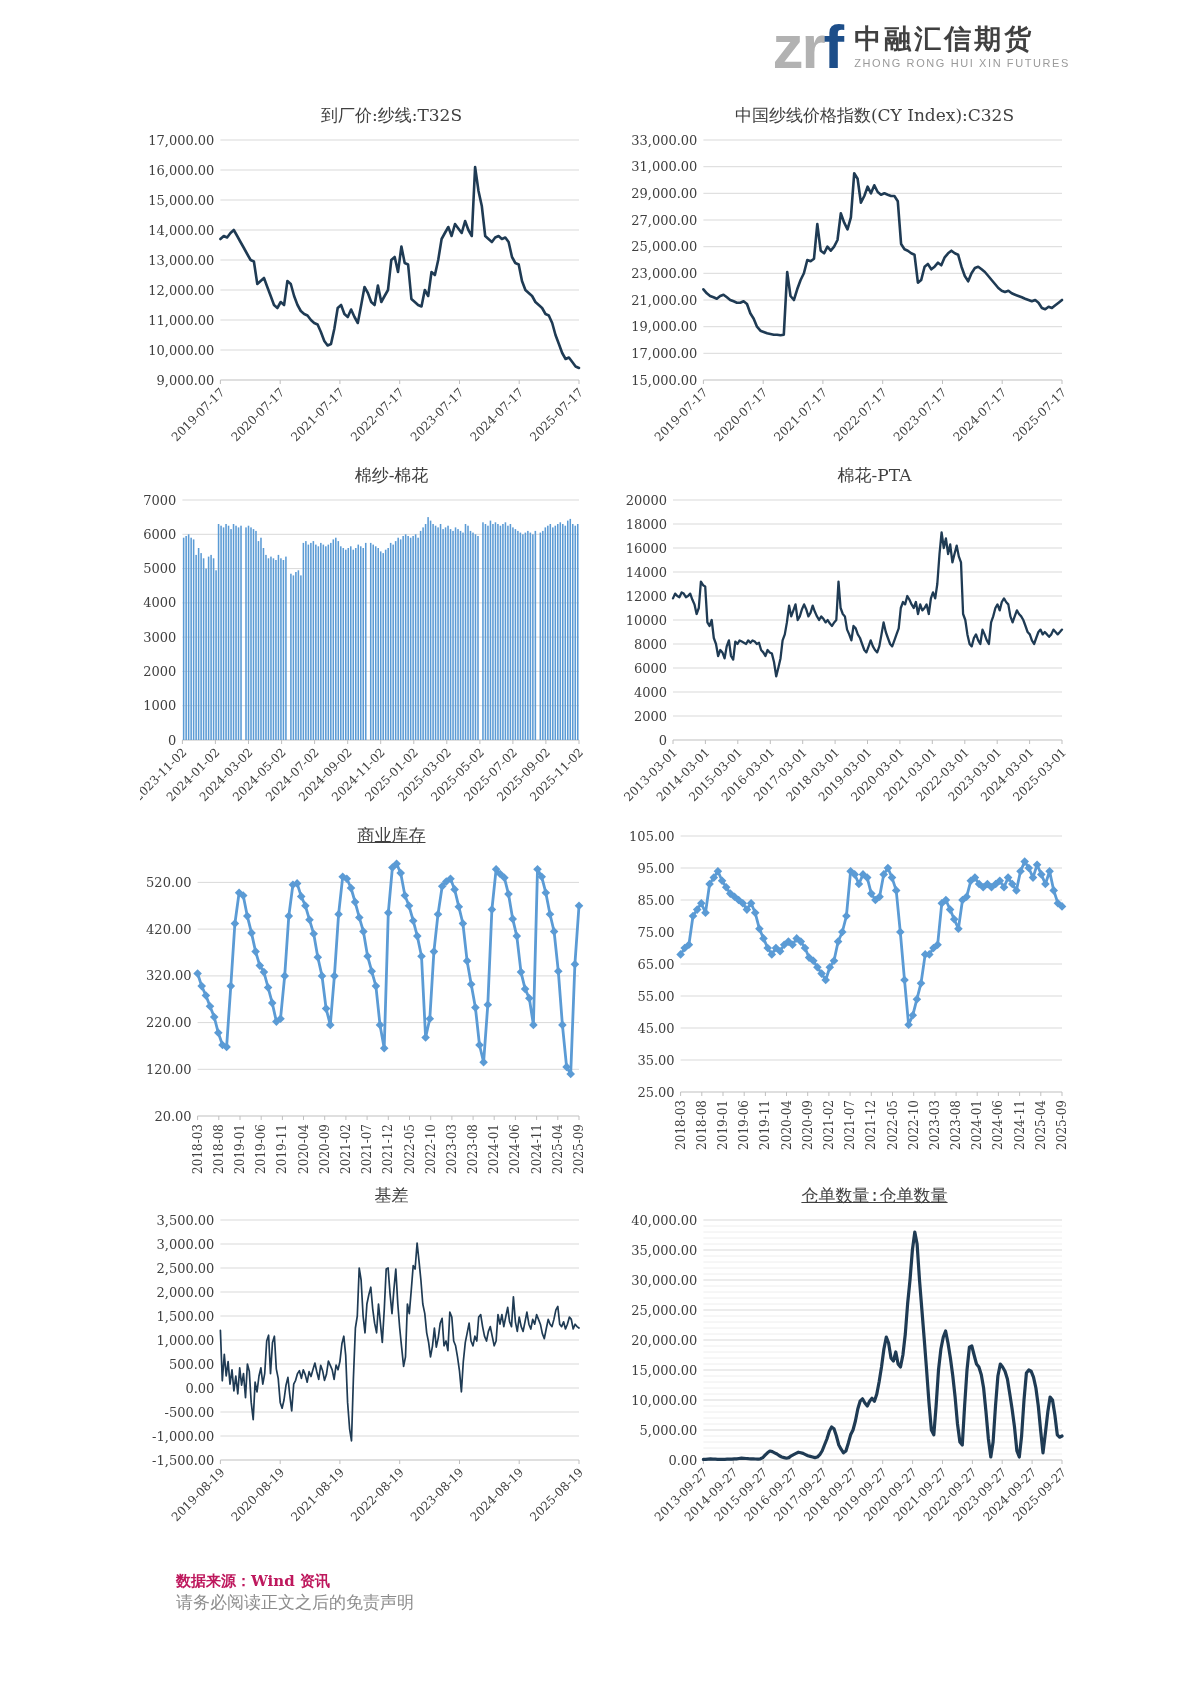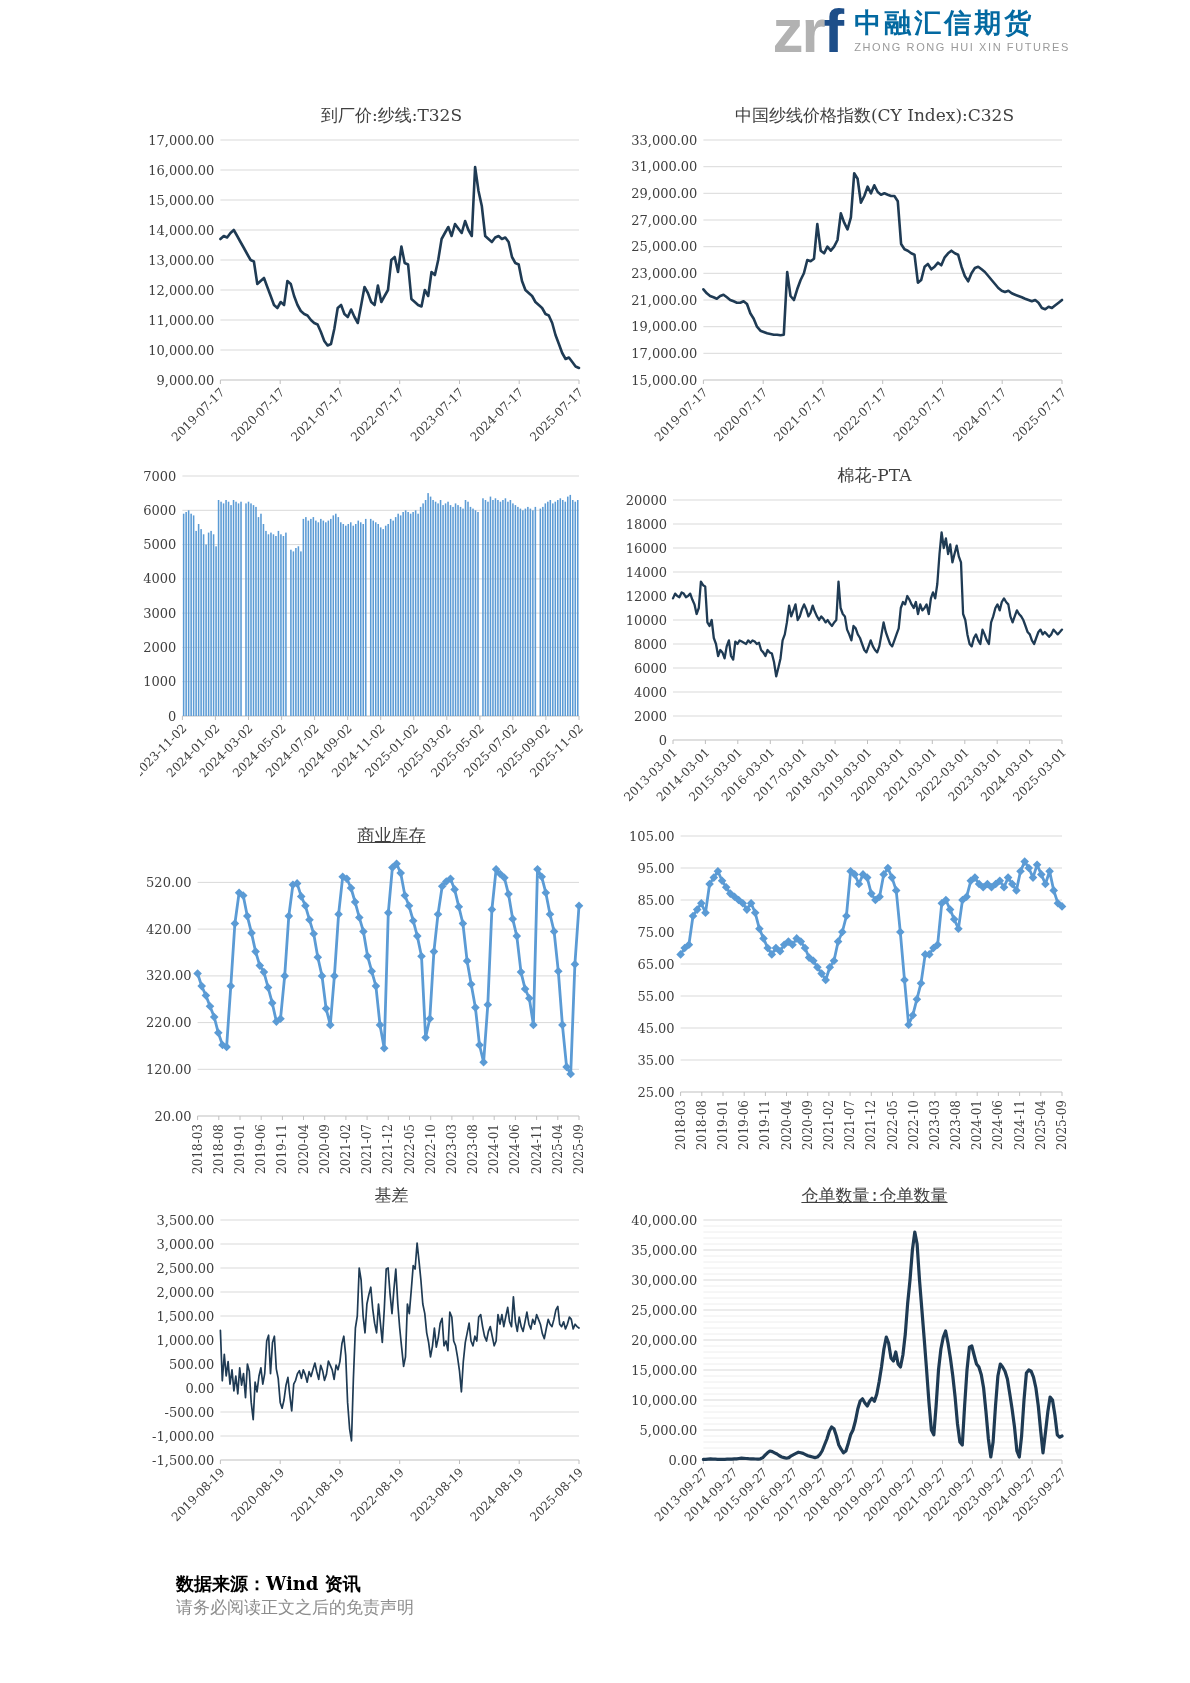--- a/index.html
+++ b/index.html
@@ -1,43 +1,43 @@
 <!DOCTYPE html>
 <html><head>
 <meta charset="utf-8">
 <style>
   * { margin:0; padding:0; box-sizing:border-box; }
   html,body { background:#ffffff; }
   body {
     width:1190px; height:1683px; position:relative; overflow:hidden;
     font-family:"Liberation Sans", sans-serif;
   }
-  .logo { position:absolute; top:2px; right:120px; display:flex; align-items:flex-start; }
+  .logo { position:absolute; top:18px; right:120px; display:flex; align-items:flex-start; }
   .logo .mark { font-family:"Liberation Sans", sans-serif; font-weight:bold; font-size:62px; line-height:58px; letter-spacing:-2px; }
   .logo .zr { color:#b2b2b2; }
   .logo .f  { color:#1d4e89; }
   .logo .names { margin-left:12px; margin-top:6px; }
-  .logo .cn { font-family:"DejaVu Sans", sans-serif; font-weight:bold; font-size:27px; line-height:30px; color:#0369a1; letter-spacing:3px; }
+  .logo .cn { font-family:"DejaVu Sans", sans-serif; font-weight:bold; font-size:27px; line-height:30px; color:#404040; letter-spacing:3px; }
   .logo .en { font-family:"Liberation Sans", sans-serif; font-weight:normal; font-size:11px; color:#9a9a9a; letter-spacing:1.6px; margin-top:3px; }
   .charts {
     display:grid; grid-template-columns:445px 445px; column-gap:38px; row-gap:6px;
     padding:104px 0 0 140px;
   }
   .chart-card { width:445px; }
   .chart-title {
     font-family:"DejaVu Serif","Liberation Serif",serif;
     font-size:17px; color:#404040; text-align:center; height:24px; padding-left:58px;
     white-space:nowrap;
   }
   .chart-title.u span { text-decoration:underline;font-family:Liberation Mono, monospace; }
   .chart-svg { display:block; width:445px; height:330px; }
   .yt { font-family:"DejaVu Serif","Liberation Serif",serif; font-size:13px; fill:#404040; }
   .xt { font-family:"DejaVu Serif","Liberation Serif",serif; font-size:12px; fill:#404040; }
   .footer { margin:34px 0 0 176px; }
-  .footer .src { font-family:"DejaVu Serif","Liberation Serif",serif; font-weight:bold; font-size:18px; color:#000000; }
+  .footer .src { font-family:"DejaVu Serif","Liberation Serif",serif; font-weight:bold; font-size:15px; color:#be185d; }
   .footer .disc { font-family:"DejaVu Serif","Liberation Serif",serif; font-size:17px; color:#8c8c8c; }
 </style>
 </head>
 <body>
 
 <div class="page">
 
   <div class="logo">
     <div class="mark"><span class="zr">zr</span><span class="f">f</span></div>
     <div class="names">
@@ -119,20 +119,21 @@
           <line x1="319.5" x2="319.5" y1="252" y2="256" stroke="#bfbfbf" stroke-width="1"></line>
           <text class="xt" transform="translate(324.5,265) rotate(-45)" text-anchor="end">2023-07-17</text>
           <line x1="379.2" x2="379.2" y1="252" y2="256" stroke="#bfbfbf" stroke-width="1"></line>
           <text class="xt" transform="translate(384.2,265) rotate(-45)" text-anchor="end">2024-07-17</text>
           <line x1="439.0" x2="439.0" y1="252" y2="256" stroke="#bfbfbf" stroke-width="1"></line>
           <text class="xt" transform="translate(444.0,265) rotate(-45)" text-anchor="end">2025-07-17</text>
           <path d="M80.4,161.3L83.8,165.3L87.1,168.0L90.5,169.3L93.8,170.7L97.2,168.0L100.5,166.7L103.9,169.3L107.2,172.0L110.6,173.3L113.9,174.7L117.3,174.7L120.6,173.3L124.0,176.0L127.3,185.3L130.7,190.7L134.0,198.7L137.4,202.7L140.7,204.0L144.1,205.3L147.4,206.0L150.8,206.7L154.1,206.7L157.5,207.3L160.8,206.7L164.2,144.0L167.5,168.0L170.9,172.0L174.2,161.3L177.6,152.0L180.9,145.3L184.3,132.0L187.6,133.3L191.0,130.7L194.3,96.0L197.7,122.7L201.1,125.3L204.4,118.7L207.8,122.7L211.1,118.7L214.5,112.0L217.8,85.3L221.2,94.7L224.5,101.3L227.9,89.3L231.2,45.3L234.6,50.7L237.9,74.7L241.3,68.0L244.6,58.7L248.0,65.3L251.3,57.3L254.7,64.0L258.0,66.7L261.4,65.3L264.7,66.7L268.1,68.0L271.4,68.0L274.8,73.3L278.1,116.0L281.5,121.3L284.8,122.7L288.2,125.3L291.5,126.7L294.9,154.7L298.2,152.0L301.6,138.7L304.9,136.0L308.3,141.3L311.6,138.7L315.0,134.7L318.3,137.3L321.7,129.3L325.1,125.3L328.4,122.7L331.8,125.3L335.1,126.7L338.5,138.7L341.8,148.0L345.2,153.3L348.5,145.3L351.9,140.0L355.2,138.7L358.6,141.3L361.9,144.0L365.3,148.0L368.6,152.0L372.0,156.0L375.3,160.0L378.7,162.7L382.0,164.0L385.4,162.7L388.7,165.3L392.1,166.7L395.4,168.0L398.8,169.3L402.1,170.7L405.5,172.0L408.8,173.3L412.2,172.0L415.5,174.7L418.9,180.0L422.2,181.3L425.6,178.7L428.9,180.0L432.3,177.3L435.6,174.7L439.0,172.0" fill="none" stroke="#1f3b54" stroke-width="2.6" stroke-linejoin="round" stroke-linecap="round"></path>
         </svg>
     </div>
     <div class="chart-card">
+      <div class="chart-title"><span>棉纱-棉花</span></div>
       <svg class="chart-svg" viewBox="0 0 445 330">
           <line x1="42.4" x2="439" y1="217.7" y2="217.7" stroke="#d9d9d9" stroke-width="1"></line>
           <line x1="42.4" x2="439" y1="183.4" y2="183.4" stroke="#d9d9d9" stroke-width="1"></line>
           <line x1="42.4" x2="439" y1="149.1" y2="149.1" stroke="#d9d9d9" stroke-width="1"></line>
           <line x1="42.4" x2="439" y1="114.9" y2="114.9" stroke="#d9d9d9" stroke-width="1"></line>
           <line x1="42.4" x2="439" y1="80.6" y2="80.6" stroke="#d9d9d9" stroke-width="1"></line>
           <line x1="42.4" x2="439" y1="46.3" y2="46.3" stroke="#d9d9d9" stroke-width="1"></line>
           <line x1="42.4" x2="439" y1="12.0" y2="12.0" stroke="#d9d9d9" stroke-width="1"></line>
           <line x1="42.4" x2="439" y1="252" y2="252" stroke="#bfbfbf" stroke-width="1.2"></line>
           <text class="yt" x="36.4" y="256.5" text-anchor="end">0</text>

